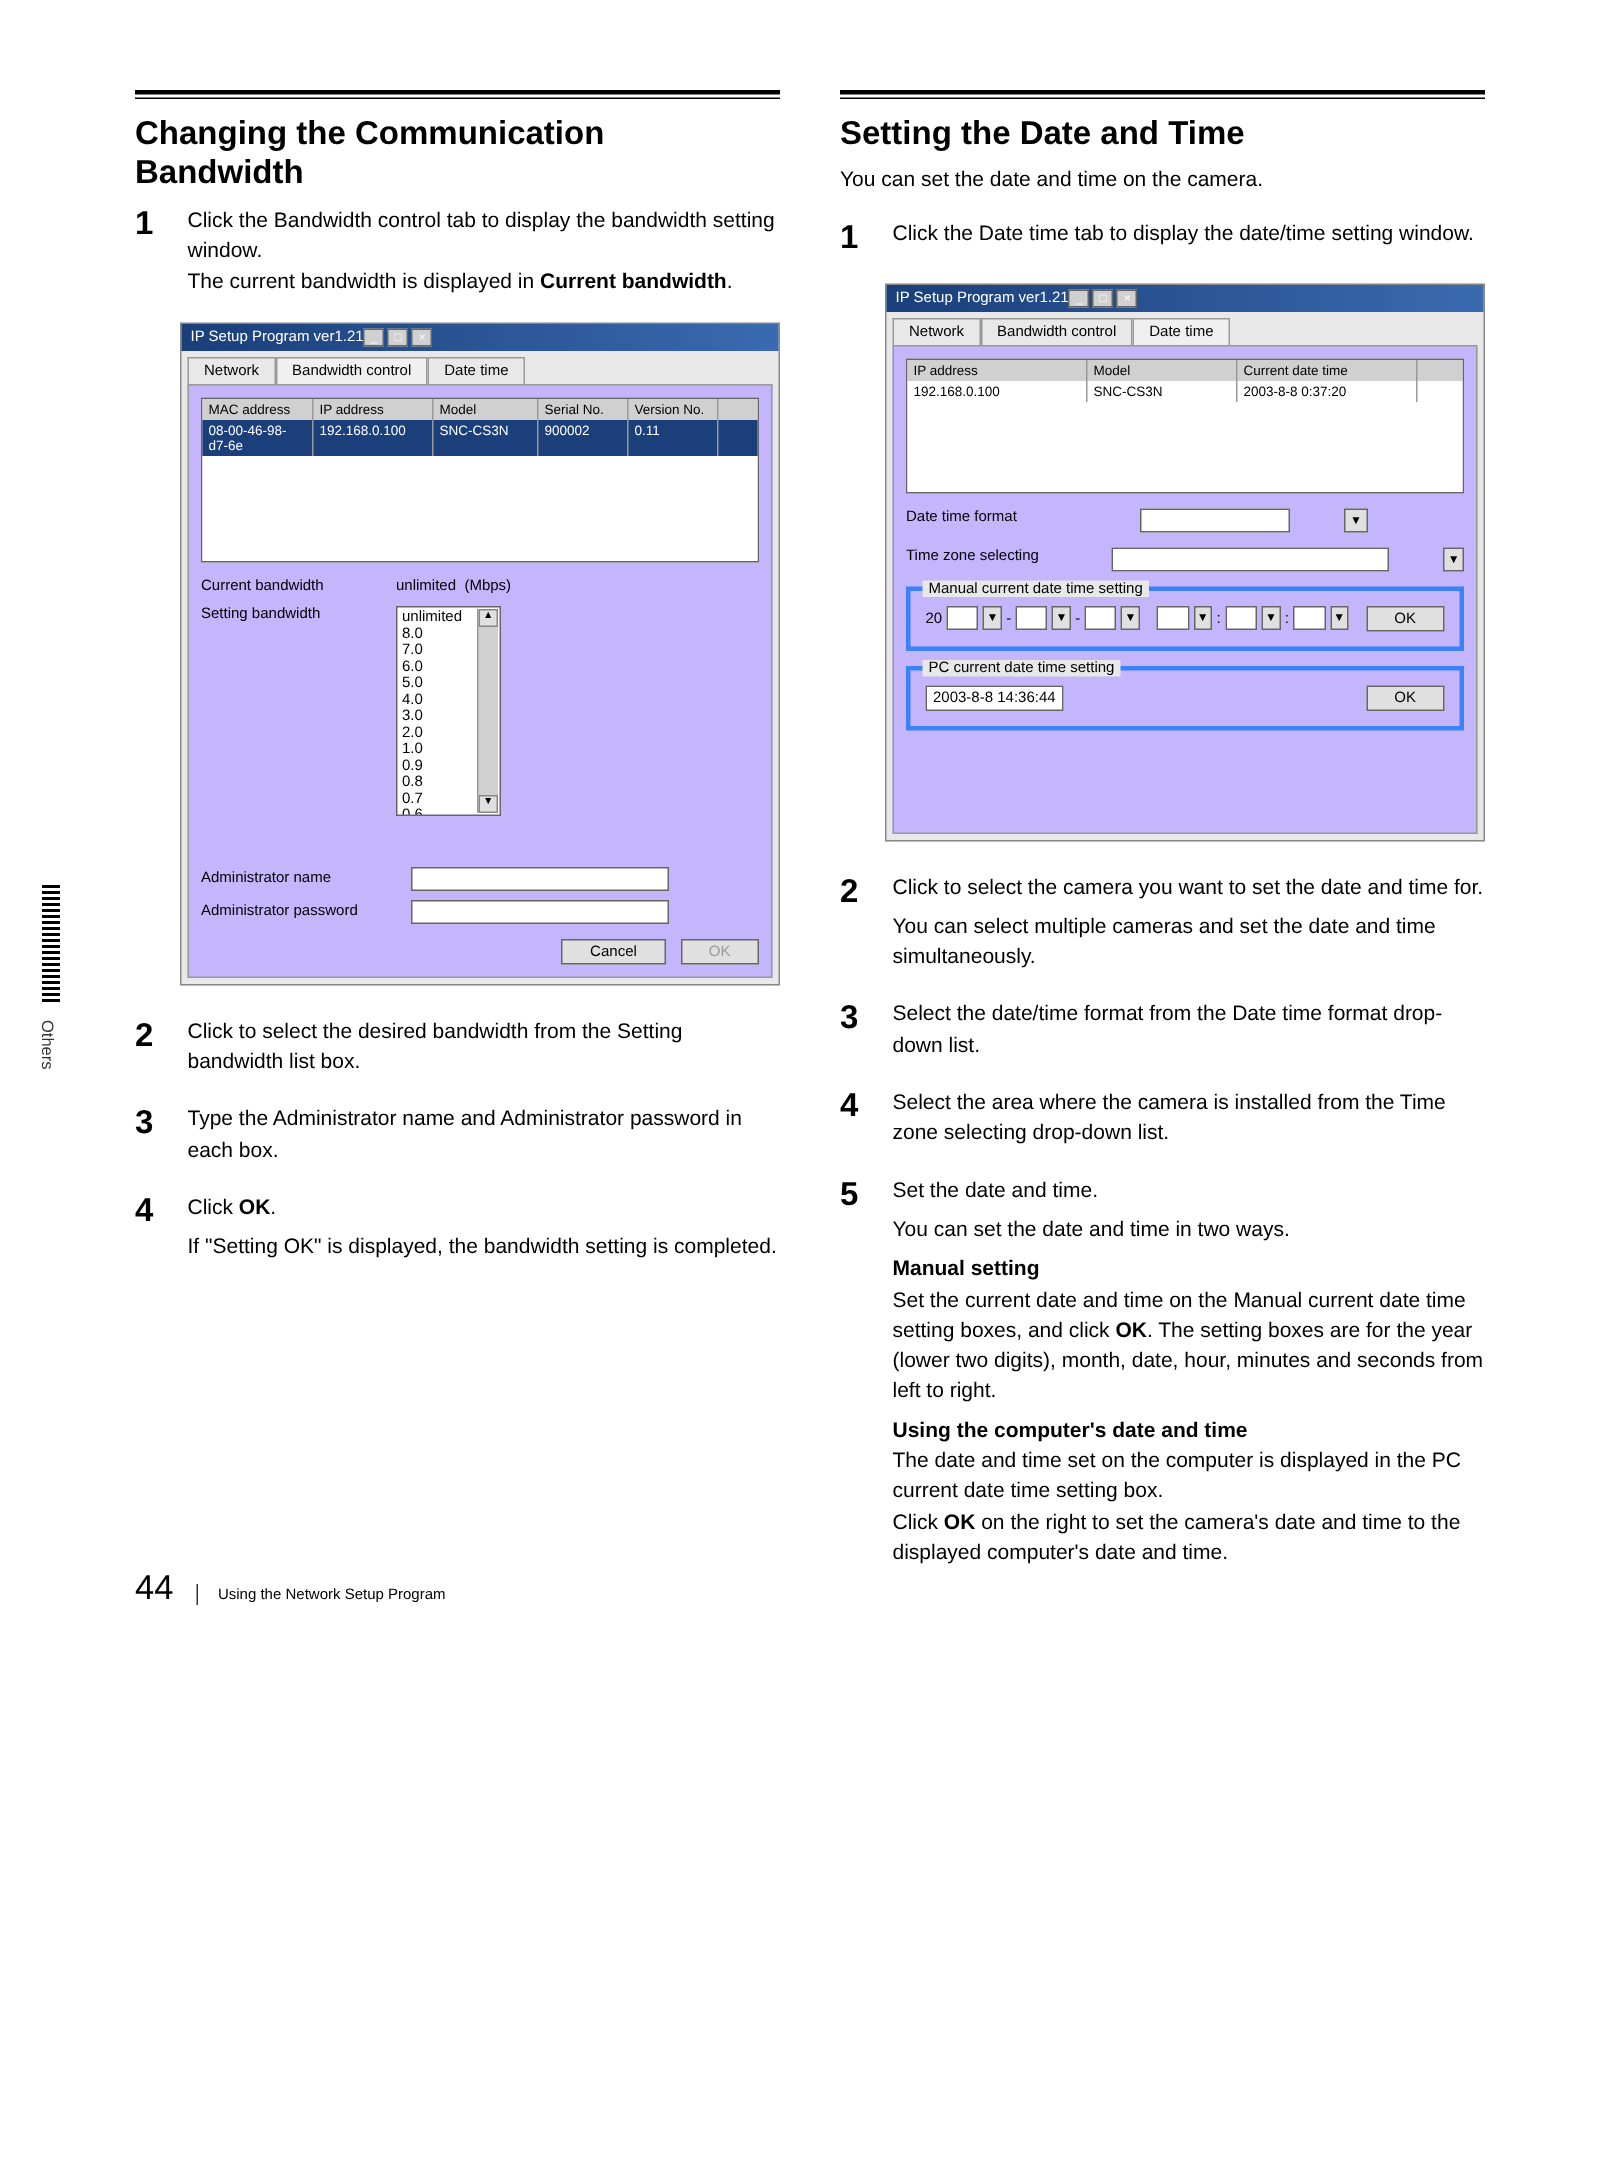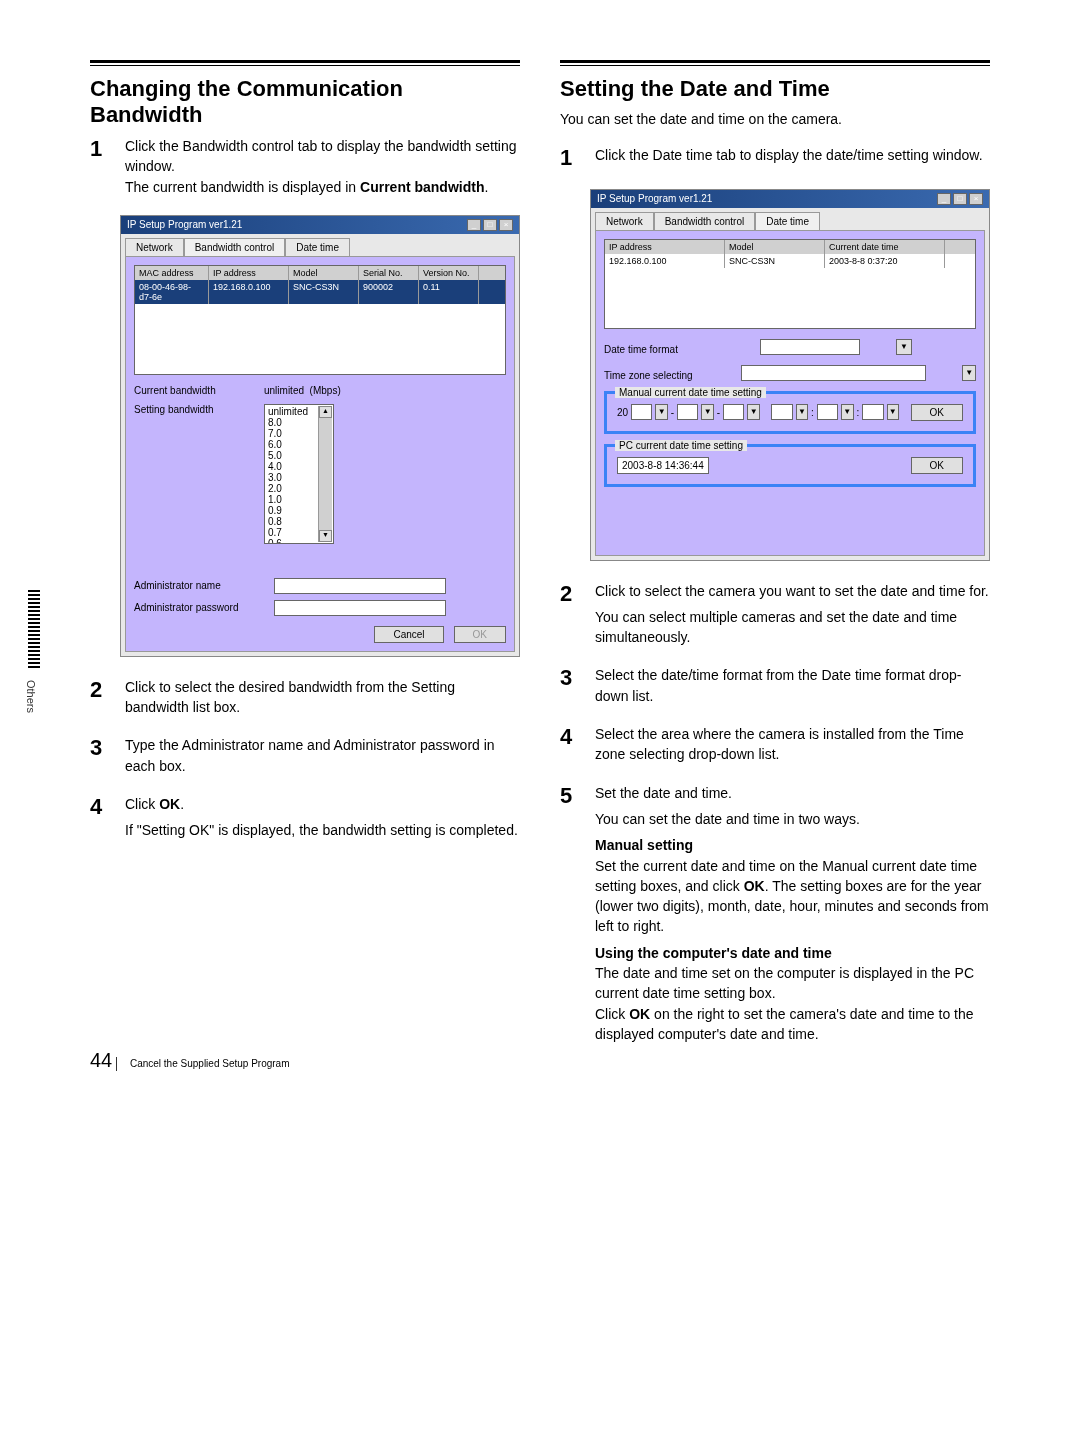--- a/index.html
+++ b/index.html
@@ -12,21 +12,21 @@
     .rule-thin { border-top: 1px solid #000; margin-bottom: 10px; }
     h2 { font-size: 22px; font-weight: bold; margin-bottom: 8px; }
     .intro { font-size: 14px; margin-bottom: 15px; line-height: 1.4; }
     .step { display: flex; gap: 15px; margin-bottom: 18px; }
     .step-num { font-size: 22px; font-weight: bold; min-width: 20px; }
     .step-text { font-size: 14px; line-height: 1.45; flex: 1; }
     .step-text .sub { margin-top: 6px; }
     .step-text b { font-weight: bold; }
     .screenshot { margin: 10px 0 20px 30px; }
     .win { border: 1px solid #888; background: #e8e8e8; width: 400px; font-size: 10px; }
-    .titlebar { background: linear-gradient(to right, #1a3f7a, #3a6ab0); color: #fff; padding: 3px 6px; display: flex; justify-content: space-between; align-items: center; }
+    .titlebar { background: linear-gradient(to right, #1a3f7a, #3a6ab0); color: #fff; padding: 3px 6px; display: flex; justify-content: flex-start; align-items: center; }
     .winbtns { display: flex; gap: 2px; }
     .winbtn { width: 14px; height: 12px; background: #d0d0d0; border: 1px solid #666; font-size: 8px; text-align: center; line-height: 10px; }
     .tabs { display: flex; padding: 4px 4px 0 4px; }
     .tab { padding: 3px 10px; border: 1px solid #999; border-bottom: none; background: #e8e8e8; font-size: 10px; }
     .tab.active { background: #f0f0f0; }
     .panel { border: 1px solid #999; margin: 0 4px 4px 4px; background: #c4b5fd; padding: 8px; }
     .grid { border: 1px solid #666; background: #fff; margin-bottom: 10px; }
     .grid-head { display: flex; background: #d0d0d0; }
     .grid-head > div { border-right: 1px solid #999; padding: 2px 4px; font-size: 9px; }
     .grid-row { display: flex; background: #1a3f7a; color: #fff; }
@@ -41,30 +41,30 @@
     .listbox-items div { padding: 0 2px; }
     .scroll { width: 14px; background: #d0d0d0; border-left: 1px solid #999; display: flex; flex-direction: column; justify-content: space-between; }
     .scrollbtn { height: 12px; border: 1px solid #888; background: #e0e0e0; font-size: 7px; text-align: center; }
     .admin-row { display: flex; margin: 6px 60px 6px 0; align-items: center; }
     .admin-label { width: 140px; font-size: 10px; }
     .admin-input { flex: 1; height: 16px; border: 1px solid #666; background: #fff; }
     .btn-row { display: flex; justify-content: flex-end; gap: 10px; margin-top: 10px; }
     .btn { padding: 2px 18px; border: 1px solid #666; background: #e0e0e0; font-size: 10px; }
     .btn.disabled { color: #999; }
     .dt-grid .c1 { width: 120px; } .dt-grid .c2 { width: 100px; } .dt-grid .c3 { width: 120px; }
-    .dt-row { display: flex; align-items: flex-end; margin: 10px 0; gap: 36px; }
+    .dt-row { display: flex; align-items: flex-start; margin: 10px 0; gap: 36px; }
     .dt-label { width: 120px; font-size: 10px; }
     .dt-input { border: 1px solid #666; background: #fff; height: 16px; width: 100px; }
     .dt-combo { border: 1px solid #666; background: #fff; height: 16px; width: 16px; background: #e0e0e0; font-size: 8px; text-align: center; line-height: 14px; }
     .fieldset { border: 3px solid #3b82f6; padding: 10px; margin: 10px 0; position: relative; }
     .legend { position: absolute; top: -7px; left: 8px; background: #e8e8e8; padding: 0 4px; font-size: 10px; }
     .dt-fields { display: flex; gap: 3px; align-items: center; font-size: 10px; }
     .dt-small { width: 28px; height: 16px; border: 1px solid #666; background: #fff; }
     .footer { position: absolute; bottom: 30px; left: 90px; font-size: 12px; }
-    .footer .pagenum { font-size: 20px; }
+    .footer .pagenum { font-size: 23px; margin-right: 12px; }
     .footer .bar { display: inline-block; border-left: 1px solid #333; height: 14px; margin-right: 10px; vertical-align: middle; }
   </style>
 </head>
 <body>
 
 <div class="barcode"></div>
 <div class="side-tab">Others</div>
 
 <div class="page">
 
@@ -281,14 +281,14 @@
         <div>The date and time set on the computer is displayed in the PC current date time setting box.</div>
         <div><span>Click </span><b>OK</b><span> on the right to set the camera's date and time to the displayed computer's date and time.</span></div>
       </div>
     </div>
   </div>
 </div>
 
 <div class="footer">
   <span class="pagenum">44</span>
   <span class="bar"></span>
-  <span style="font-size:10px;">Cancel the Supplied Setup Program</span>
+  <span style="font-size:10px;">Using the Network Setup Program</span>
 </div>
 
 </body></html>

